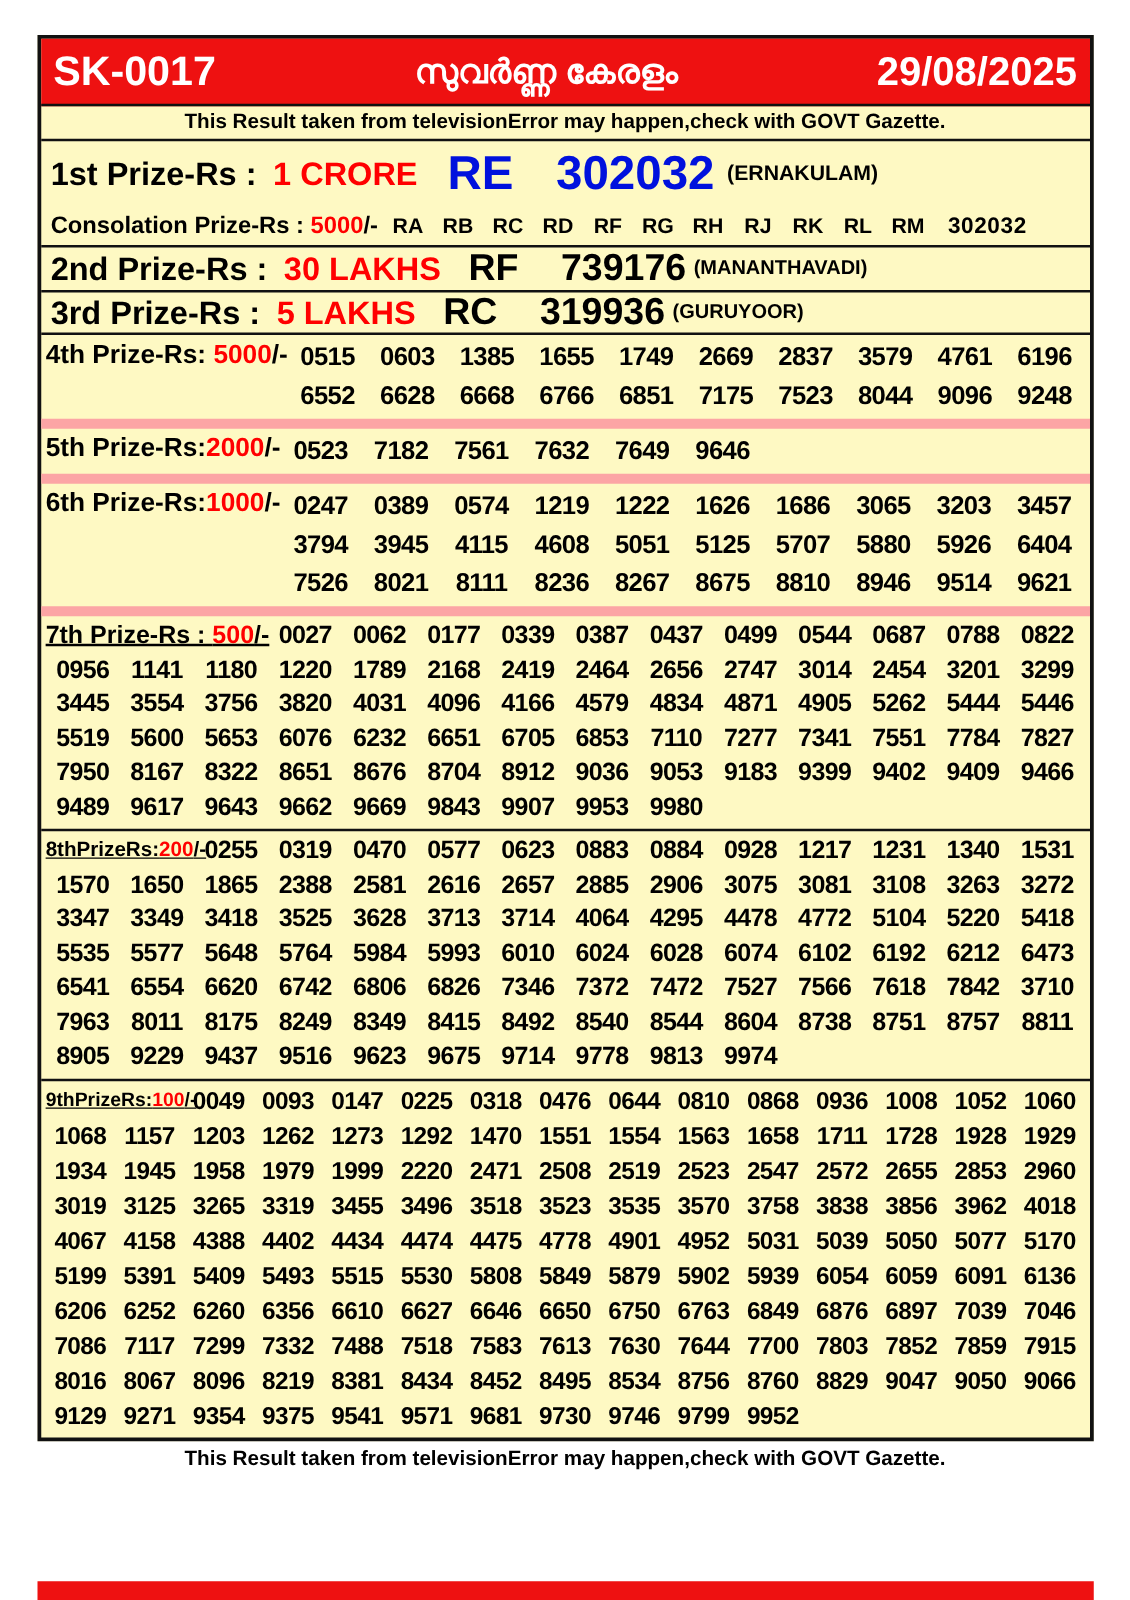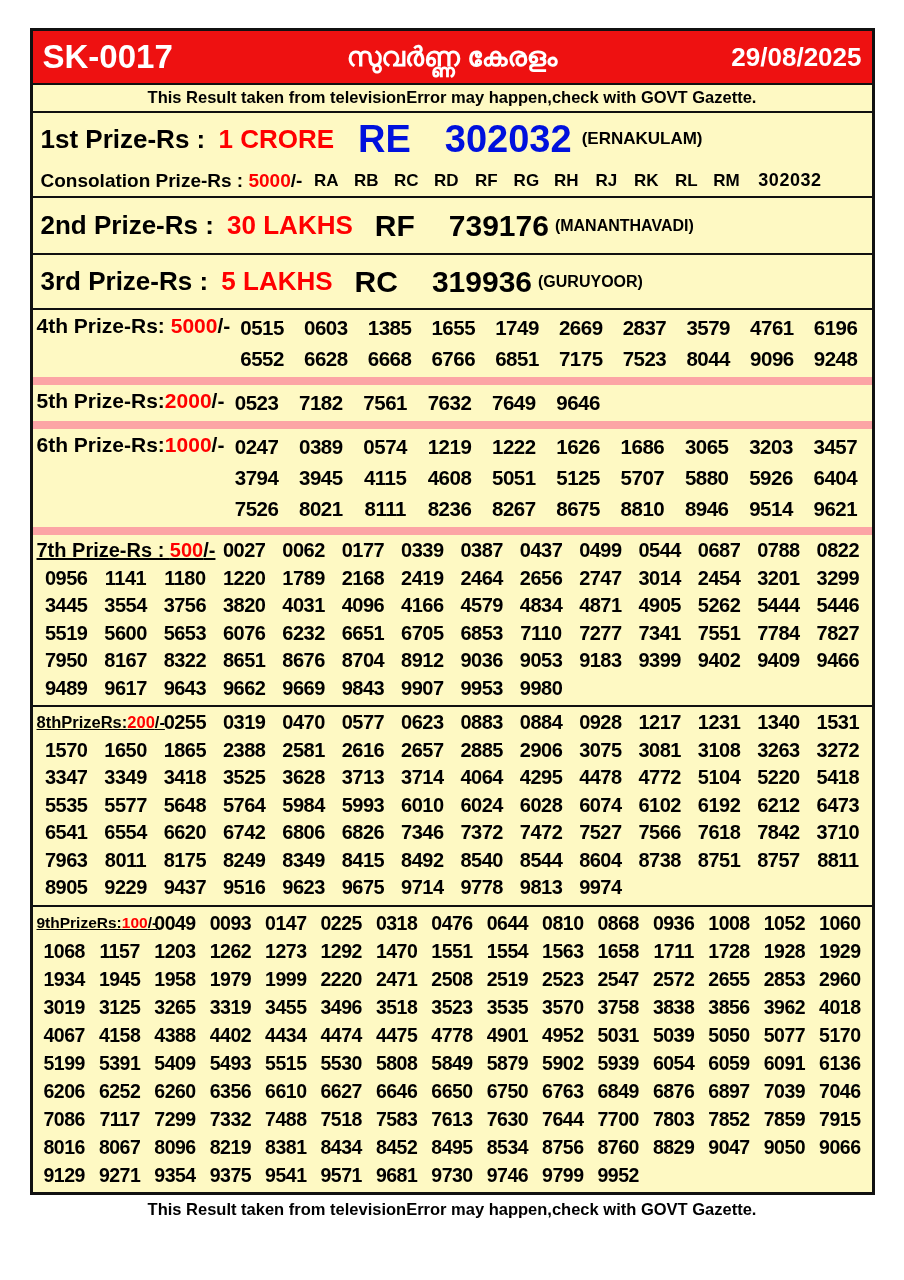--- a/index.html
+++ b/index.html
@@ -17,21 +17,21 @@
   .blue { color:var(--ticket-blue,#0011dd); }
 
   
   .hdr {
     display:flex; justify-content:space-between; align-items:center;
     background:var(--header-bg,#ee1111); color:#fff; font-weight:700;
     height:54px; padding:0 10px; border-bottom:2px solid #111;
   }
   .hdr .code  { font-size:33px; letter-spacing:0px; }
   .hdr .title { font-size:27px;text-align:center; }
-  .hdr .date  { font-size:26px; }
+  .hdr .date  { font-size:32px; }
 
   .disc {
     text-align:center; font-weight:700; font-size:16.5px;
     padding:3px 0 4px; border-bottom:2px solid #111;
   }
 
   
   .prow { display:flex; align-items:center; padding:2px 8px; }
   .prow .plabel { font-size:26px; font-weight:700; white-space:pre; }
   .prow .pamt   { font-size:26px; font-weight:700; margin-left:6px; white-space:pre; }
@@ -40,21 +40,21 @@
   .p1 .tnum   { font-size:38px; font-weight:700; margin-left:34px; }
   .p1 .loc    { font-size:17px; font-weight:700; margin-left:10px; }
 
   .consol { display:flex; align-items:center; height:33px; padding:0 8px;
             border-bottom:2px solid #111; font-weight:700; }
   .consol .clabel { font-size:19px; white-space:pre; }
   .consol .cseries { display:flex; gap:0; margin-left:4px; }
   .consol .cseries span { font-size:17px; width:40px; text-align:center; }
   .consol .cnum { font-size:18px; margin-left:12px; letter-spacing:0.5px; }
 
-  .p23 { height:55px; border-bottom:2px solid #111; }
+  .p23 { height:34px; border-bottom:2px solid #111; }
   .p23 .series { font-size:30px; font-weight:700; margin-left:22px; }
   .p23 .tnum   { font-size:30px; font-weight:700; margin-left:34px; }
   .p23 .loc    { font-size:16px; font-weight:700; margin-left:6px; }
   .p2 { border-bottom:none; }
   .p2w { border-bottom:2px solid #111; }
 
   
   .sec { display:flex; align-items:flex-start; padding:2px 4px 3px;
          border-bottom:8px solid #fca5a5; }
   .side-label { flex:0 0 172px; font-size:21px; font-weight:700;

